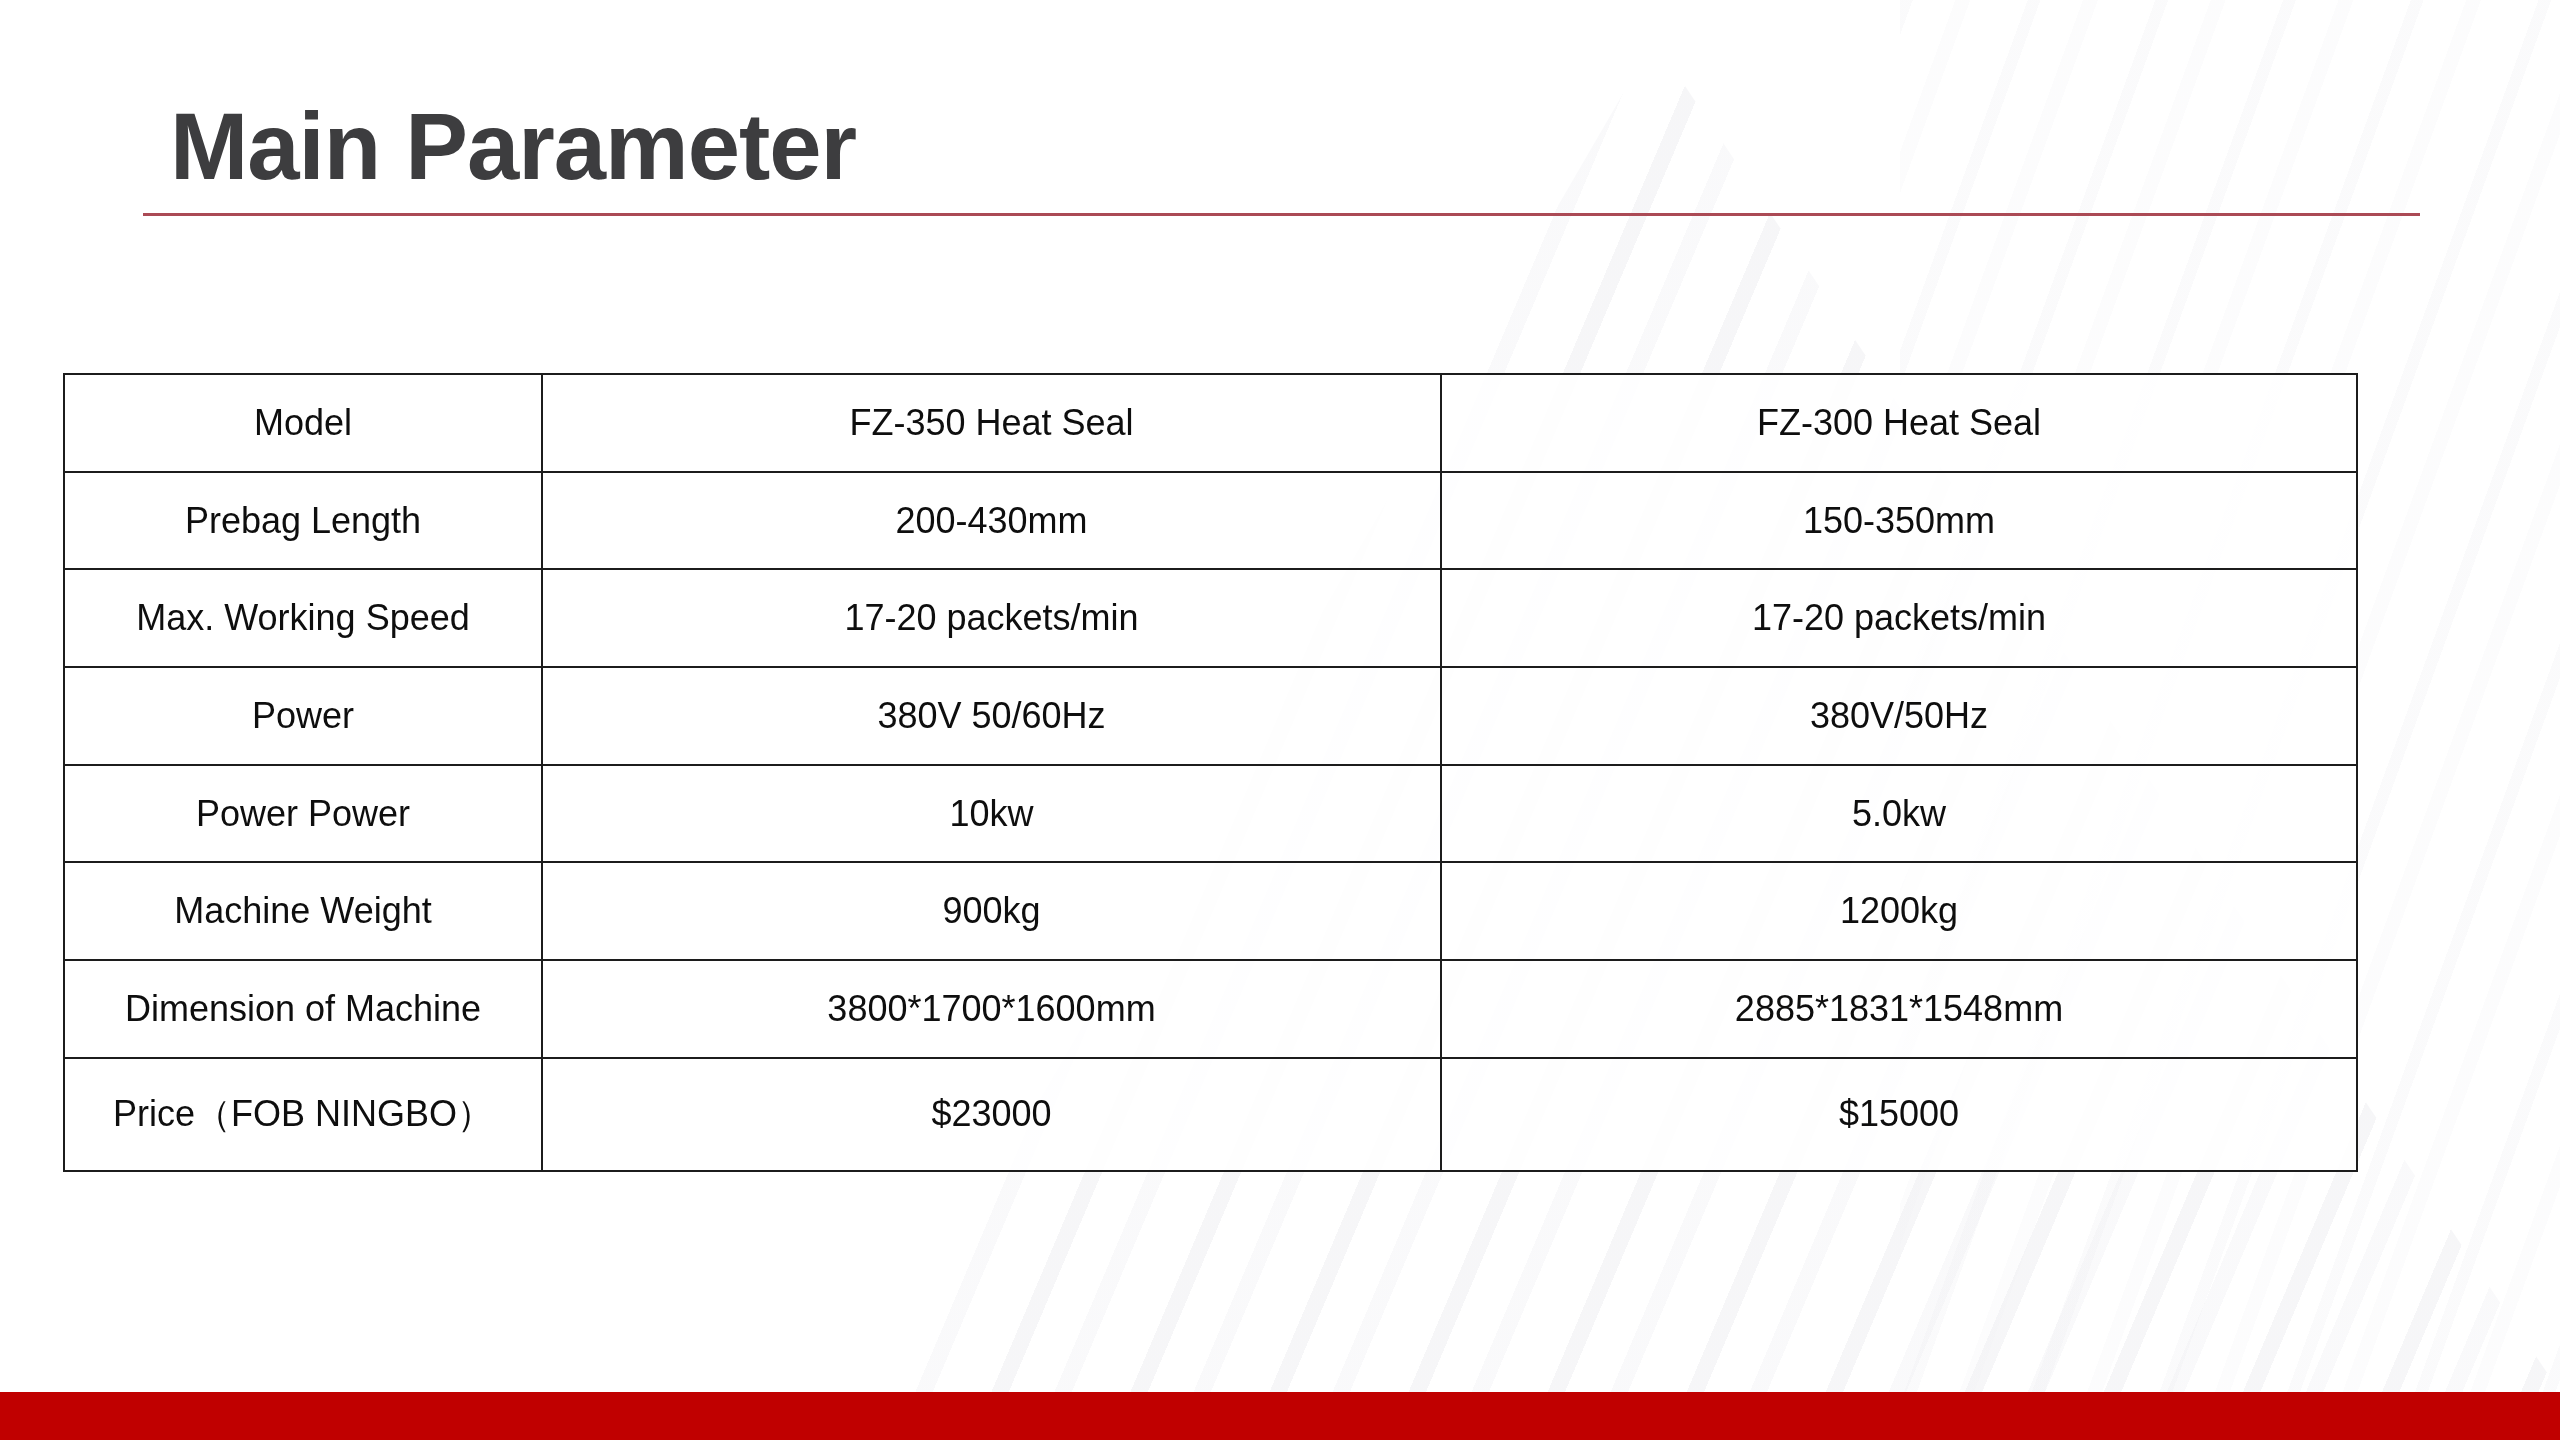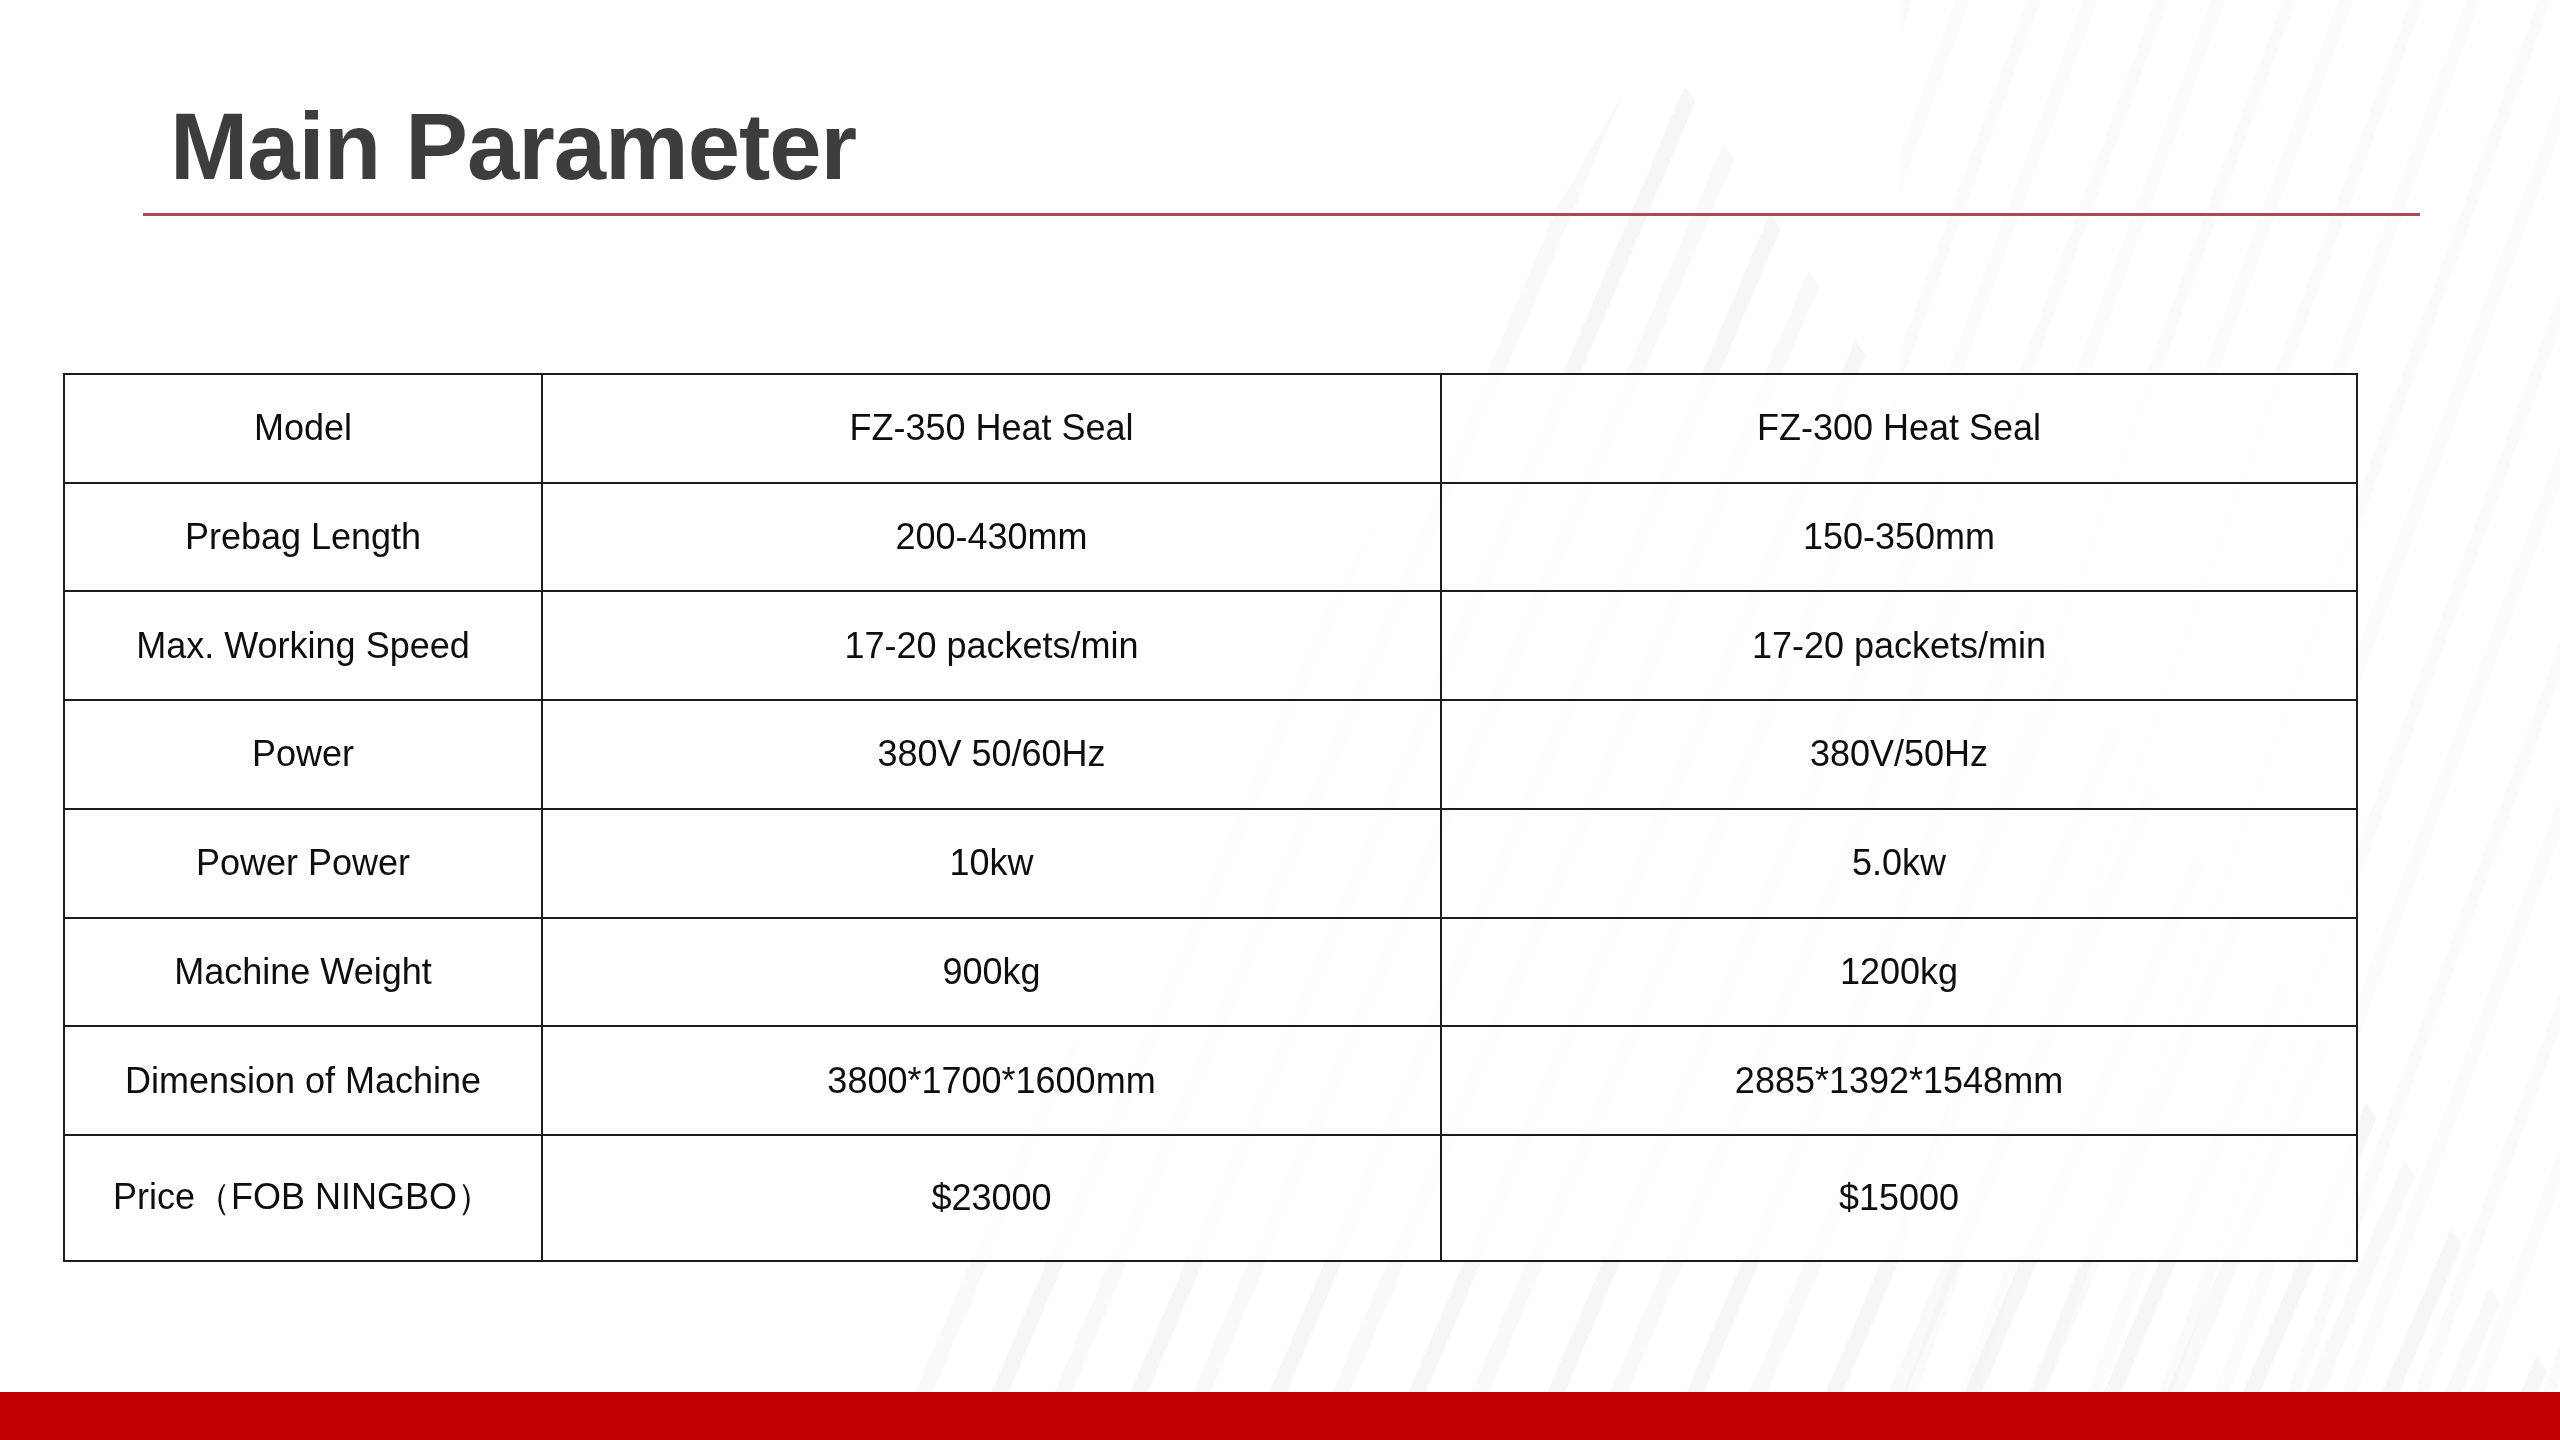--- a/index.html
+++ b/index.html
@@ -77,21 +77,21 @@
     z-index: 2;
     background: #AB4A55;
   }
 
   
   table.params {
     position: absolute;
     left: 63px;
     top: 373px;
     width: 2293px;
-    height: 889px;
+    height: 799px;
     z-index: 2;
     border-collapse: collapse;
     table-layout: fixed;
     background: rgba(255, 255, 255, 0.82);
   }
   table.params td {
     border: 2px solid #1C1C1C;
     text-align: center;
     vertical-align: middle;
     font-size: 36px;
@@ -159,21 +159,21 @@
           <td>5.0kw</td>
         </tr>
         <tr>
           <td>Machine Weight</td>
           <td>900kg</td>
           <td>1200kg</td>
         </tr>
         <tr>
           <td>Dimension of Machine</td>
           <td>3800*1700*1600mm</td>
-          <td>2885*1392*1548mm</td>
+          <td>2885*1831*1548mm</td>
         </tr>
         <tr>
           <td>Price（FOB NINGBO）</td>
           <td>$23000</td>
           <td>$15000</td>
         </tr>
       </tbody>
   </table>
 
   <div class="footer-bar"></div>

